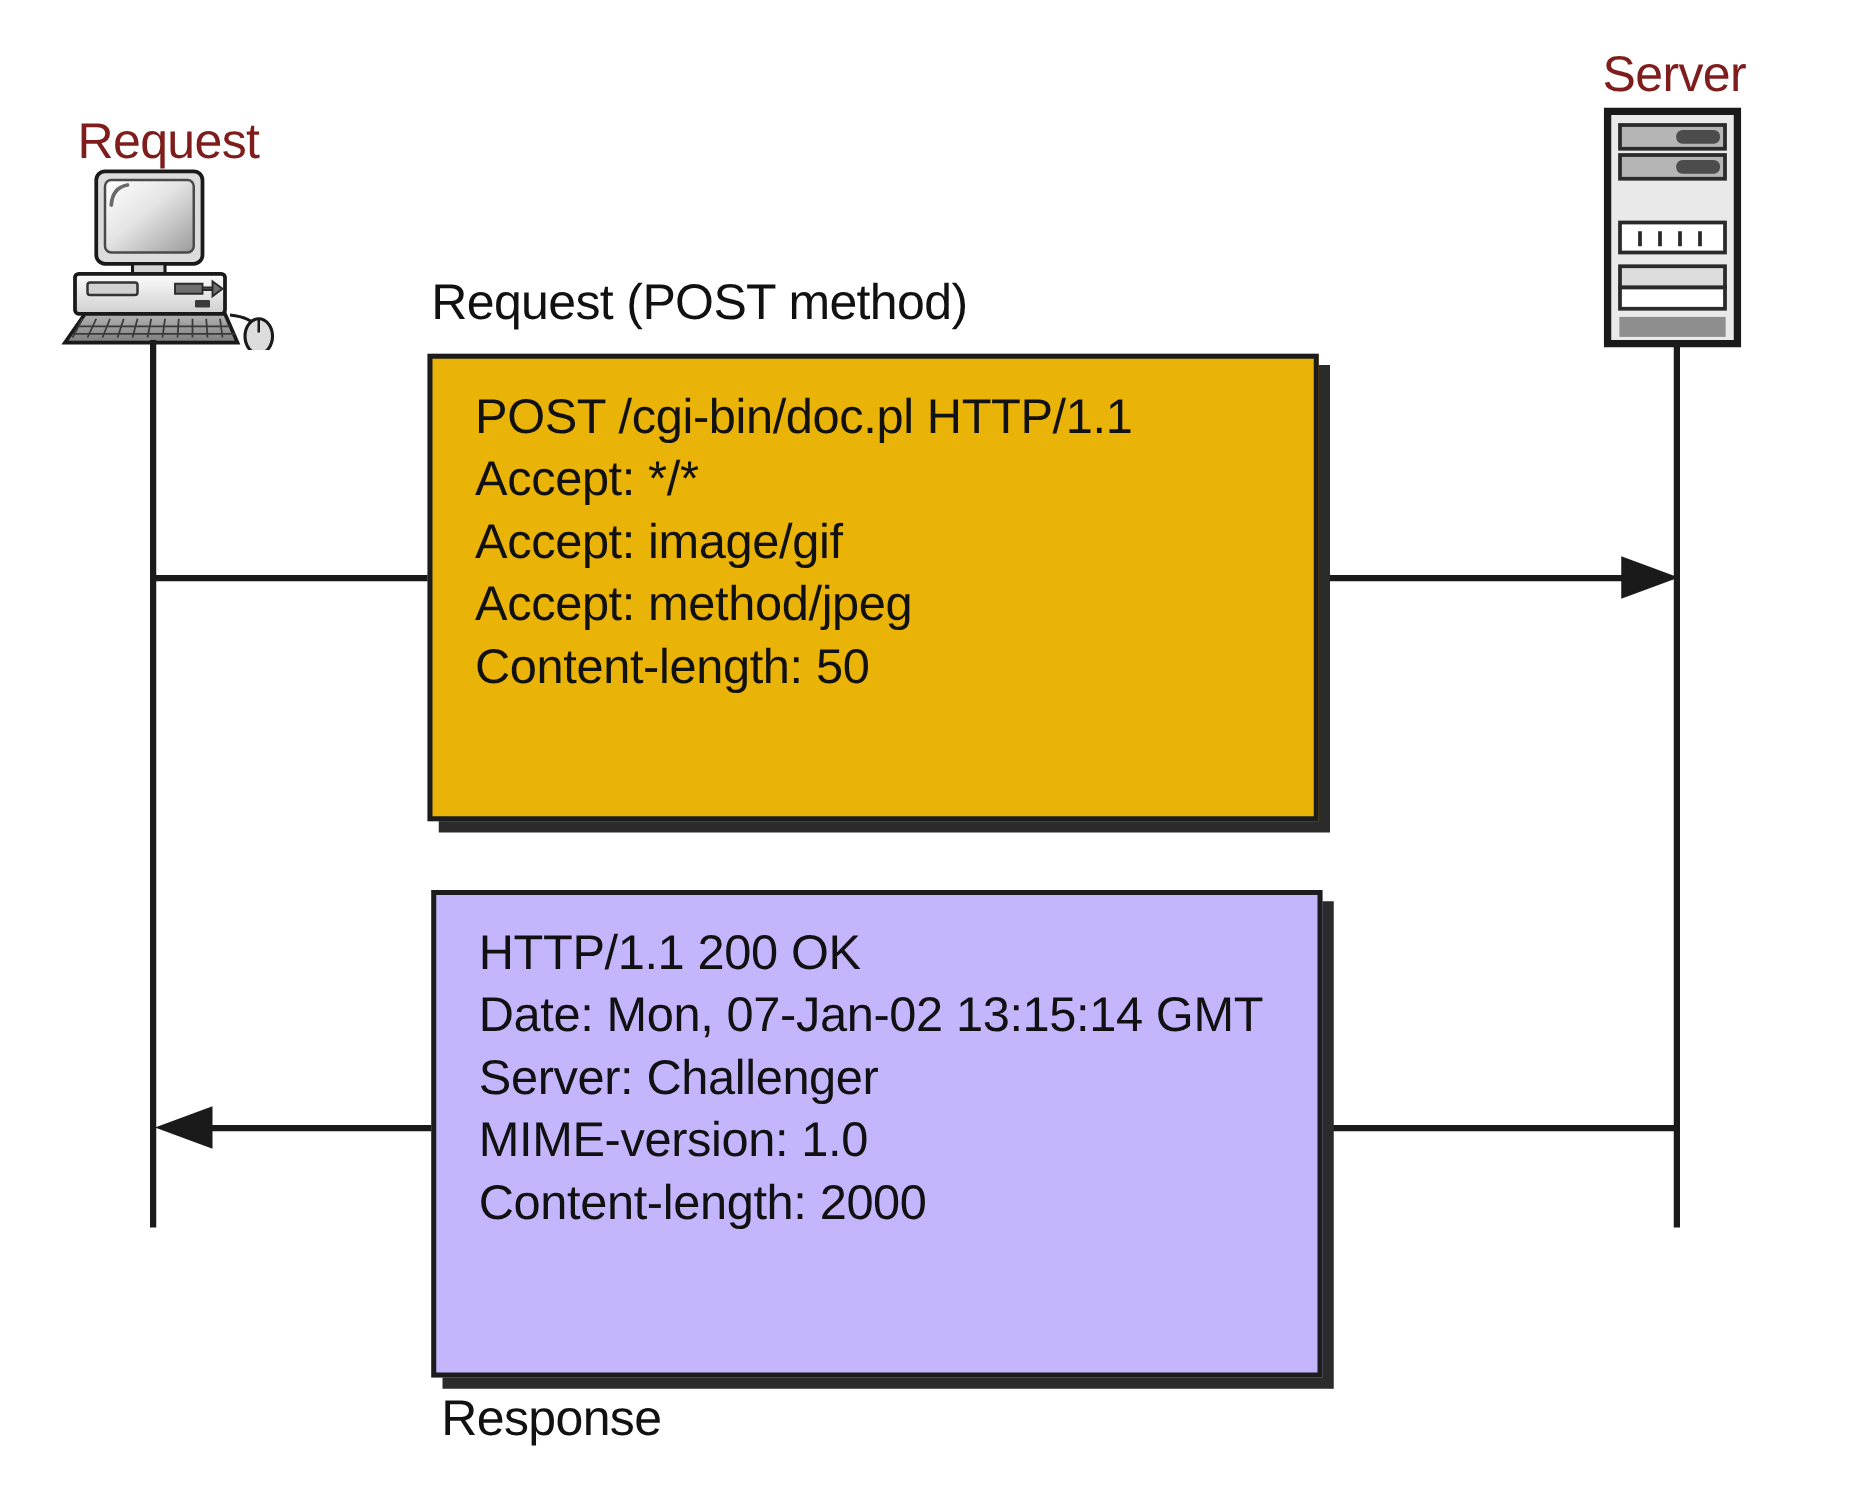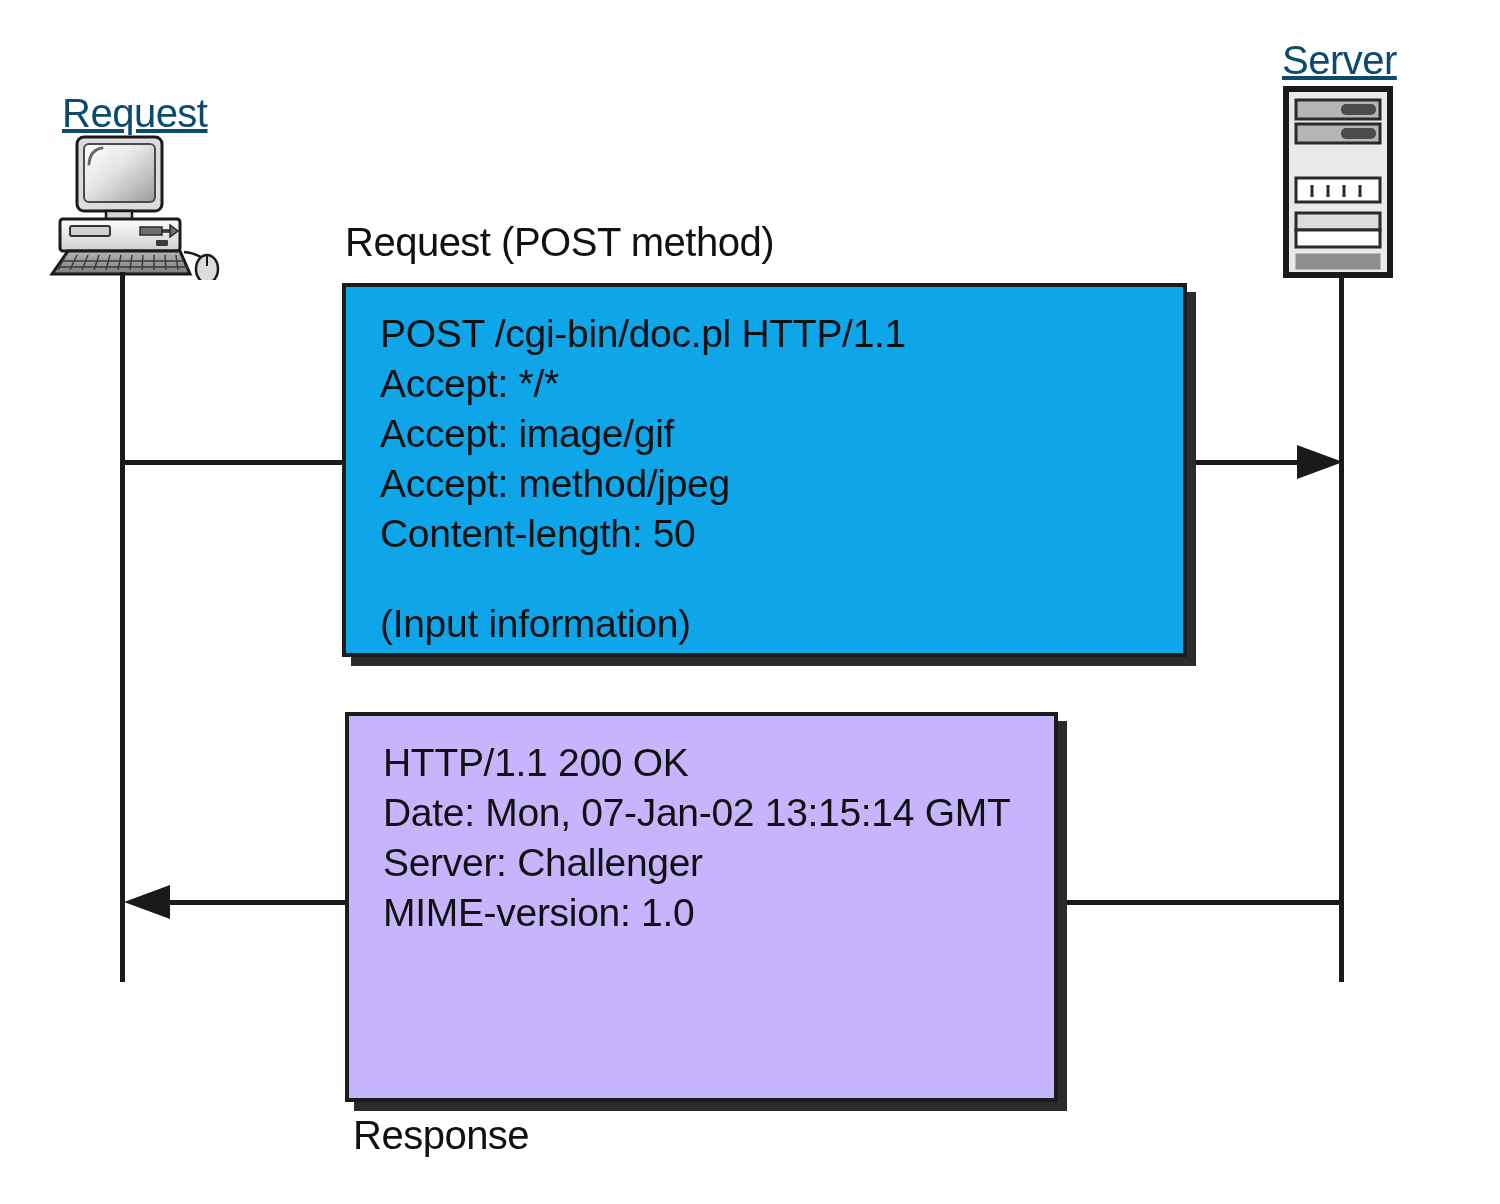--- a/index.html
+++ b/index.html
@@ -11,24 +11,23 @@
     position: relative;
     width: 1500px;
     height: 1204px;
     background: #ffffff;
     font-family: "Liberation Sans", sans-serif;
     overflow: hidden;
   }
   .node-label {
     position: absolute;
     font-size: 40px;
-    color: #0c4a6e;
+    color: #7f1d1d;
     letter-spacing: -0.5px;
     white-space: nowrap;
-    text-decoration: underline;
   }
   #client-label { left: 62px; top: 91px; }
   #server-label { left: 1282px; top: 38px; }
 
   
   #client-icon {
     position: absolute;
     left: 44px;
     top: 134px;
     width: 182px;
@@ -84,23 +83,23 @@
   .msg-box {
     position: absolute;
     border: 4px solid #1c1c1c;
     box-sizing: border-box;
     box-shadow: 9px 9px 0 0 #2b2b2b;
     padding: 22px 0 0 34px;
   }
   #request-box {
     left: 342px;
     top: 283px;
-    width: 845px;
+    width: 713px;
     height: 374px;
-    background: #0ea5e9;
+    background: #eab308;
   }
   #response-box {
     left: 345px;
     top: 712px;
     width: 713px;
     height: 390px;
     background: #c4b5fd;
   }
   .msg-line {
     font-size: 39px;
@@ -222,26 +221,26 @@
 
   <div class="caption" id="request-caption">Request (POST method)</div>
 
   <div class="msg-box" id="request-box">
     <div class="msg-line">POST   /cgi-bin/doc.pl  HTTP/1.1</div>
     <div class="msg-line">Accept: */*</div>
     <div class="msg-line">Accept: image/gif</div>
     <div class="msg-line">Accept: method/jpeg</div>
     <div class="msg-line">Content-length: 50</div>
     <div class="msg-line spacer"></div>
-    <div class="msg-line">(Input information)</div>
   </div>
 
   <div class="msg-box" id="response-box">
     <div class="msg-line">HTTP/1.1   200  OK</div>
     <div class="msg-line">Date: Mon, 07-Jan-02 13:15:14 GMT</div>
     <div class="msg-line">Server: Challenger</div>
     <div class="msg-line">MIME-version: 1.0</div>
+    <div class="msg-line">Content-length: 2000</div>
     <div class="msg-line spacer"></div>
   </div>
 
   <div class="caption" id="response-caption">Response</div>
 
 </div>
 
 </body></html>

